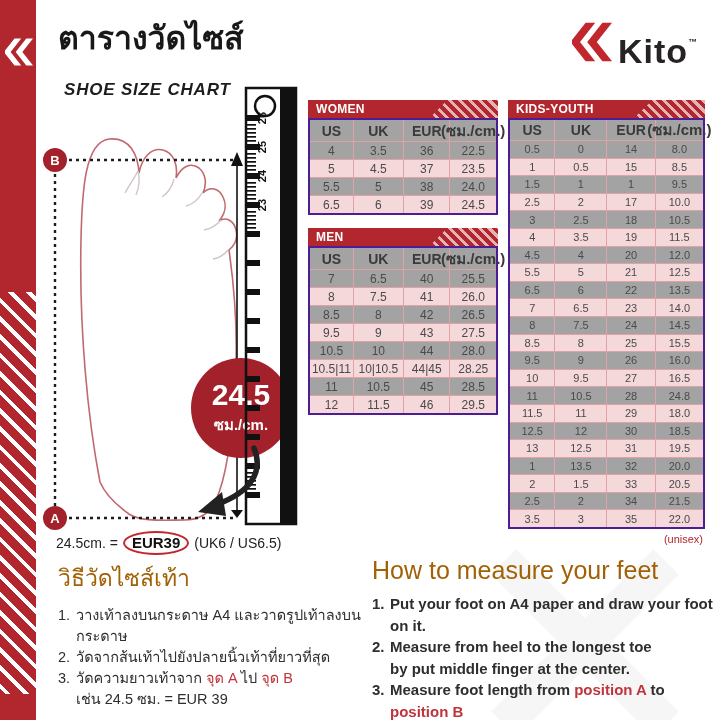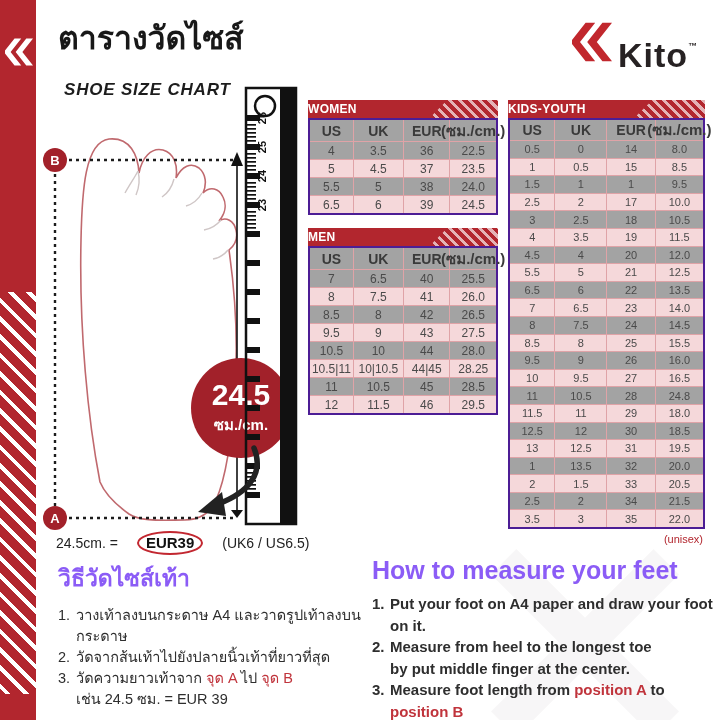--- a/index.html
+++ b/index.html
@@ -13,47 +13,47 @@
   .stripe .solid-top { position:absolute; left:0; top:0; width:36px; height:292px; background:#b2262e; }
   .stripe .solid-bottom { position:absolute; left:0; bottom:0; width:36px; height:26px; background:#b2262e; }
   .kmark-white { position:absolute; left:5px; top:36px; width:28px; height:32px; z-index:2; }
 
   
   .title-th { position:absolute; left:58px; top:12px; font-size:32px; font-weight:900; color:#181818; letter-spacing:0; z-index:2; }
   .subtitle { position:absolute; left:64px; top:80px; font-size:17px; font-weight:700; font-style:italic; color:#1d1d1d; letter-spacing:.8px; z-index:2; }
 
   .logo { position:absolute; left:572px; top:22px; display:flex; align-items:flex-start; gap:6px; z-index:2; }
   .logo svg { width:40px; height:40px; }
-  .logo .brand-text { font-size:34px; font-weight:800; color:#272223; letter-spacing:1px; line-height:48px; }
+  .logo .brand-text { font-size:34px; font-weight:800; color:#272223; letter-spacing:1px; line-height:40px; }
   .logo .tm { font-size:9px; font-weight:700; color:#272223; vertical-align:18px; }
 
   
   .fig-svg { position:absolute; left:38px; top:80px; width:270px; height:480px; pointer-events:none; }
   .fig-low  { z-index:2; }
   .fig-high { z-index:4; }
   .badge { position:absolute; left:191px; top:358px; width:100px; height:100px; border-radius:50%;
            background:#a2212a; z-index:3; display:flex; flex-direction:column; align-items:center; justify-content:center; }
   .badge .v { color:#fff; font-size:30px; font-weight:800; line-height:30px; }
   .badge .u { color:#fff; font-size:15px; font-weight:700; margin-top:3px; }
   .pt { position:absolute; width:24px; height:24px; border-radius:50%; background:#a2212a; color:#fff;
         font-size:13px; font-weight:800; display:flex; align-items:center; justify-content:center; z-index:5; }
   .pt-b { left:43px; top:148px; }
   .pt-a { left:43px; top:506px; }
   .ruler-num { position:absolute; width:22px; height:14px; text-align:center; font-size:11px; font-weight:700;
                color:#111; transform:rotate(-90deg); z-index:5; }
 
-  .example { position:absolute; left:56px; top:531px; z-index:5; display:flex; align-items:center; gap:19px;
+  .example { position:absolute; left:56px; top:531px; z-index:5; display:flex; align-items:center; gap:5px;
              font-size:14px; color:#222; }
   .example .eur { font-weight:800; font-size:15px; color:#111; border:2px solid #c22730; border-radius:50%;
                   padding:1px 7px 2px; }
 
   
   .size-table { position:absolute; z-index:2; }
   .band { height:18px; background:#b2262e; position:relative; display:flex; align-items:center; overflow:hidden; }
-  .band-label { color:#fff; font-weight:700; font-size:12px; padding-left:0; letter-spacing:.3px; position:relative; z-index:1; }
+  .band-label { color:#fff; font-weight:700; font-size:12px; padding-left:8px; letter-spacing:.3px; position:relative; z-index:1; }
   .band::after { content:''; position:absolute; right:0; top:0; bottom:0; width:36%;
                  background:repeating-linear-gradient(45deg, rgba(255,255,255,0) 0 4px, rgba(255,255,255,.65) 4px 7px);
                  clip-path:polygon(26% 0, 100% 0, 100% 100%, 0 100%); }
   .tgrid { border:2px solid #4c1d95; background:#a3a3a3; }
   .trow { display:flex; height:18px; }
   .kids .trow { height:17.6px; }
   .trow.thead { height:21px; }
   .kids .trow.thead { height:20px; }
   .trow + .trow { border-top:1px solid #dfa3a7; }
   .tcell { display:flex; align-items:center; justify-content:center; font-size:12px; color:#4a4a4a; }
@@ -62,21 +62,21 @@
   .c0 { width:23%; } .c1 { width:27%; } .c2 { width:25%; } .c3 { width:25%; }
   .thead .tcell { font-size:14px; color:#3a3a3a; font-weight:600; }
   .thead .tcell.c3 { font-size:15px; font-weight:700; }
   .tgrid .trow:nth-child(odd):not(.thead) { background:#f5d8da; }
   .unisex { position:absolute; right:2px; top:100%; margin-top:4px; font-size:11px; color:#b2262e; }
 
   
   .instr { position:absolute; z-index:2; }
   .instr-th { left:58px; top:560px; width:305px; }
   .instr-en { left:372px; top:556px; width:344px; }
-  .instr .ititle { font-weight:700; color:#8b5cf6; }
+  .instr .ititle { font-weight:400; color:#a16207; }
   .instr-th .ititle { font-size:23px; margin-bottom:9px; }
   .instr-en .ititle { font-size:25px; margin-bottom:8px; }
   .step { display:flex; line-height:21px; font-size:14.5px; font-weight:500; color:#2e2e2e; }
   .instr-en .step { font-size:15px; font-weight:600; line-height:21.5px; }
   .step .num { width:18px; flex:none; }
   .step .cont { padding-left:18px; }
   .red { color:#c0343c; }
 
   .watermark { position:absolute; left:470px; top:570px; width:230px; height:150px; z-index:0; opacity:.5; }
   .watermark div { position:absolute; left:0; top:55px; width:230px; height:36px; background:#f1eff0; }

